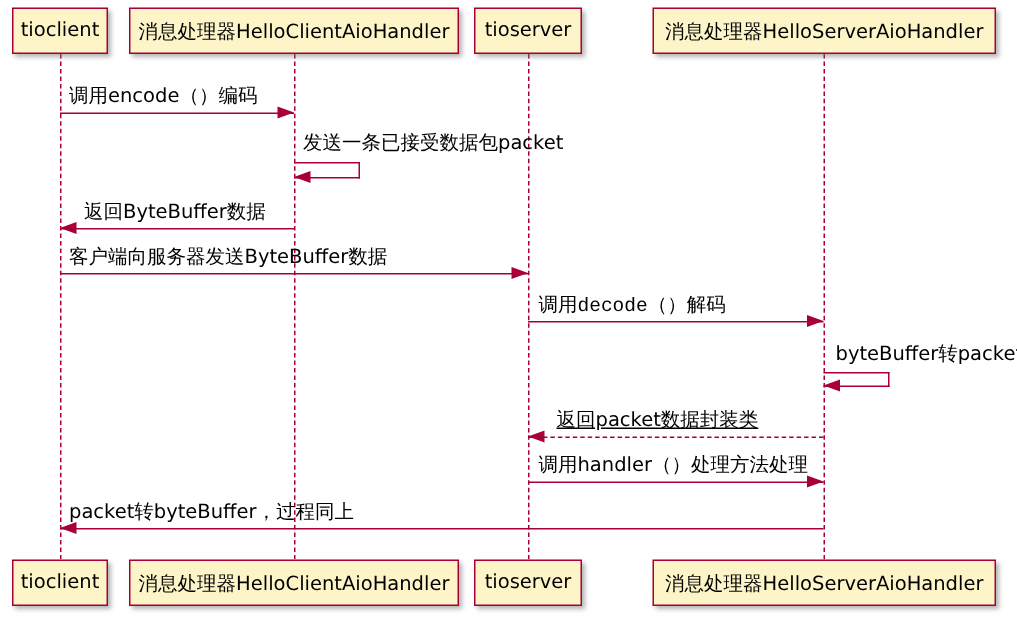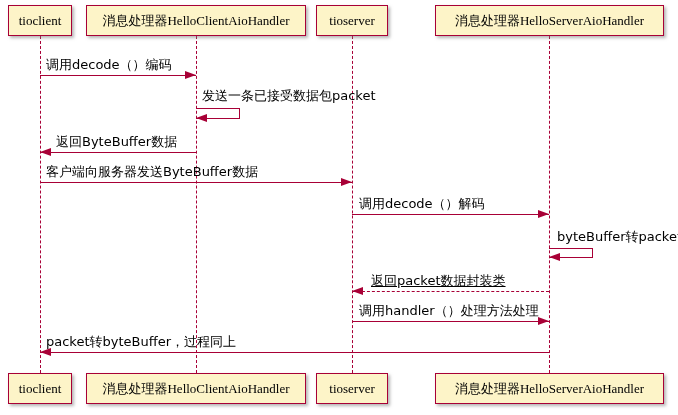--- a/index.html
+++ b/index.html
@@ -5,21 +5,21 @@
   html,body{margin:0;padding:0;background:#fff;}
   *{box-sizing:border-box;}
   body{font-family:"DejaVu Sans","Liberation Sans",sans-serif;}
   .canvas{
     position:relative;width:678px;height:415px;background:#ffffff;overflow:hidden;
   }
   .participant{
     position:absolute;height:31px;background:#FDF4C8;border:1.6px solid #A80036;
     box-shadow:2px 2px 3px rgba(120,120,120,.55);
     display:flex;align-items:center;justify-content:center;
-    font-size:13px;color:#000;white-space:nowrap;padding:0 20px;font-family:Liberation Serif, serif;
+    font-size:13px;color:#000;white-space:nowrap;padding:0 20px;
   }
   .lifeline{
     position:absolute;top:36px;height:337px;width:0;
     border-left:1px dashed #A80036;
   }
   .msg-line{position:absolute;height:0;border-top:1px solid #A80036;}
   .msg-line.dashed{border-top-style:dashed;}
   .msg-label{
     position:absolute;font-size:13px;color:#000;white-space:nowrap;line-height:14px;
   }
@@ -44,37 +44,37 @@
   <div class="participant" style="left:8px;top:5px;width:64px;">tioclient</div>
   <div class="participant" style="left:86px;top:5px;width:220px;">消息处理器HelloClientAioHandler</div>
   <div class="participant" style="left:316px;top:5px;width:72px;">tioserver</div>
   <div class="participant" style="left:435px;top:5px;width:229px;">消息处理器HelloServerAioHandler</div>
 
   <div class="participant" style="left:8px;top:373px;width:64px;">tioclient</div>
   <div class="participant" style="left:86px;top:373px;width:220px;">消息处理器HelloClientAioHandler</div>
   <div class="participant" style="left:316px;top:373px;width:72px;">tioserver</div>
   <div class="participant" style="left:435px;top:373px;width:229px;">消息处理器HelloServerAioHandler</div>
 
-  <div class="msg-label" style="left:46px;top:58px;">调用decode（）编码</div>
+  <div class="msg-label" style="left:46px;top:58px;">调用encode（）编码</div>
   <div class="msg-line" style="left:40px;top:75px;width:156px;"></div>
   <div class="arr-r" style="left:185px;top:71px;"></div>
 
   <div class="msg-label" style="left:202px;top:89px;">发送一条已接受数据包packet</div>
   <div class="self-loop" style="left:196px;top:108px;width:44px;height:11px;"></div>
   <div class="arr-l" style="left:196px;top:114px;"></div>
 
   <div class="msg-label" style="left:56px;top:135px;">返回ByteBuffer数据</div>
   <div class="msg-line" style="left:40px;top:152px;width:156px;"></div>
   <div class="arr-l" style="left:40px;top:148px;"></div>
 
   <div class="msg-label" style="left:46px;top:165px;">客户端向服务器发送ByteBuffer数据</div>
   <div class="msg-line" style="left:40px;top:182px;width:312px;"></div>
   <div class="arr-r" style="left:341px;top:178px;"></div>
 
-  <div class="msg-label" style="left:359px;top:197px;">调用decode（）解码</div>
+  <div class="msg-label" style="left:359px;top:197px;font-family:Liberation Mono, monospace;">调用decode（）解码</div>
   <div class="msg-line" style="left:352px;top:214px;width:197px;"></div>
   <div class="arr-r" style="left:538px;top:210px;"></div>
 
   <div class="msg-label" style="left:557px;top:230px;">byteBuffer转packet</div>
   <div class="self-loop" style="left:549px;top:248px;width:44px;height:10px;"></div>
   <div class="arr-l" style="left:549px;top:253px;"></div>
 
   <div class="msg-label" style="left:371px;top:274px;text-decoration:underline;">返回packet数据封装类</div>
   <div class="msg-line dashed" style="left:352px;top:291px;width:197px;"></div>
   <div class="arr-l" style="left:352px;top:287px;"></div>

